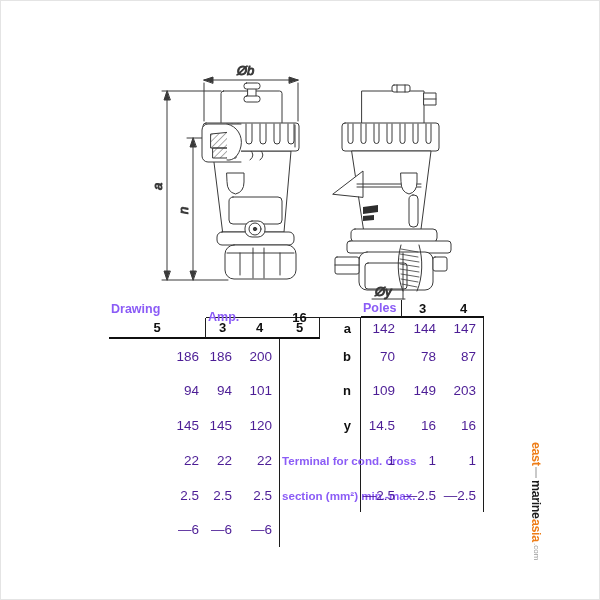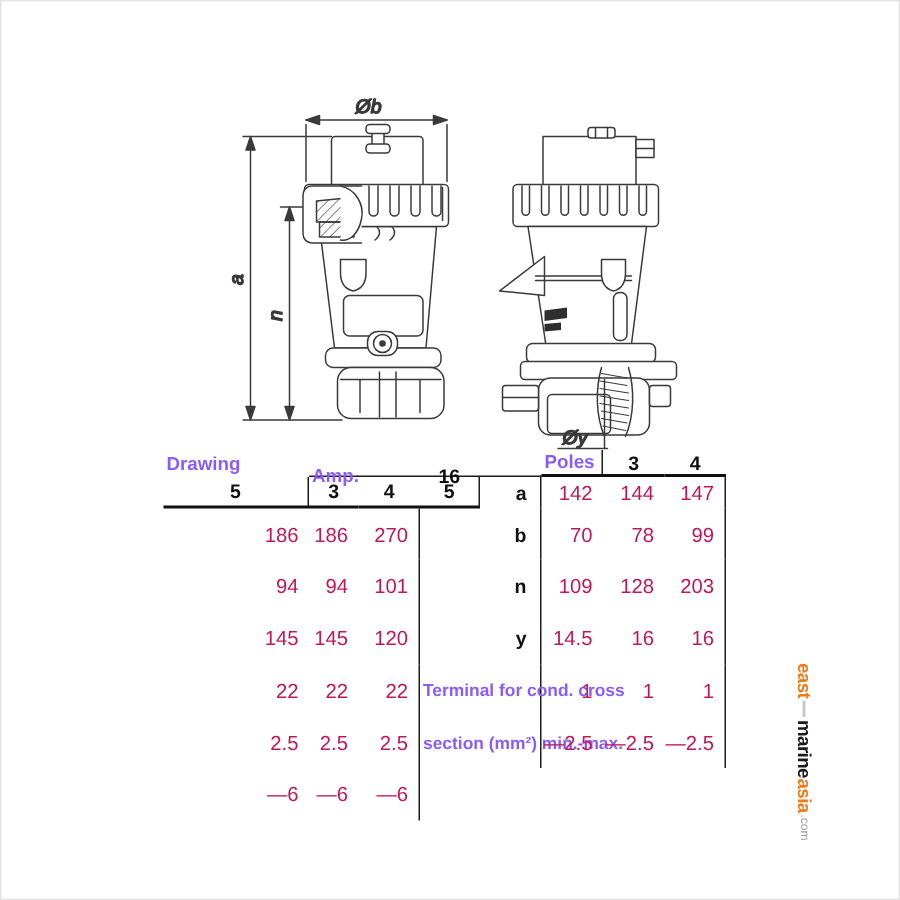--- a/index.html
+++ b/index.html
@@ -13,21 +13,21 @@
        grid-template-columns:97px 33px 41px 40px 41px 41px 41px 41px;
        grid-template-rows:18px 21px 34px 35px 35px 35px 34px 35px;}
   .c{display:flex;align-items:center;box-sizing:border-box;}
   .vr{border-right:1.6px solid #1c1c1c;}
   .bb{border-bottom:1.3px solid #1c1c1c;margin-top:17px;}
   .bb2{border-bottom:2.3px solid #101010;}
   .lbl{font-weight:bold;font-size:12.5px;color:#8b5cf6;padding-left:2px;white-space:nowrap;}
   .sm{font-size:11.6px;}
   .dimL{font-weight:bold;font-size:13px;color:#101010;justify-content:flex-end;padding-right:9px;}
   .hnum{font-weight:bold;font-size:13px;color:#101010;justify-content:center;}
-  .val{font-size:13.5px;color:#be185d;justify-content:flex-end;padding-right:7px;}
+  .val{font-size:13.5px;color:#4c1d95;justify-content:flex-end;padding-right:7px;}
   .span3{grid-column:span 3;}
   .span2{grid-column:span 2;}
   
   .wm{position:absolute;left:522px;top:441px;width:26px;display:flex;flex-direction:column;
       align-items:center;}
   .wm span{writing-mode:vertical-rl;font-weight:bold;font-size:12.5px;letter-spacing:-0.4px;line-height:1;}
   .wm .w-orange{color:#ee7d17;}
   .wm .w-black{color:#1b1b1b;}
   .wm .w-com{font-size:8px;font-weight:normal;color:#9b9b9b;letter-spacing:0;margin-top:1px;}
   .wm .bar{width:2px;height:11px;background:#c9c9c9;margin:2px 0;}
@@ -168,35 +168,35 @@
     <div class="c hnum bb2">3</div>
     <div class="c hnum bb2">4</div>
     <div class="c hnum bb2 vr">5</div>
 
     <div class="c dimL vr">a</div>
     <div class="c val">142</div>
     <div class="c val">144</div>
     <div class="c val vr">147</div>
     <div class="c val">186</div>
     <div class="c val">186</div>
-    <div class="c val vr">270</div>
+    <div class="c val vr">200</div>
 
     <div class="c"></div>
     <div class="c dimL vr">b</div>
     <div class="c val">70</div>
     <div class="c val">78</div>
-    <div class="c val vr">99</div>
+    <div class="c val vr">87</div>
     <div class="c val">94</div>
     <div class="c val">94</div>
     <div class="c val vr">101</div>
 
     <div class="c"></div>
     <div class="c dimL vr">n</div>
     <div class="c val">109</div>
-    <div class="c val">128</div>
+    <div class="c val">149</div>
     <div class="c val vr">203</div>
     <div class="c val">145</div>
     <div class="c val">145</div>
     <div class="c val vr">120</div>
 
     <div class="c"></div>
     <div class="c dimL vr">y</div>
     <div class="c val">14.5</div>
     <div class="c val">16</div>
     <div class="c val vr">16</div>

